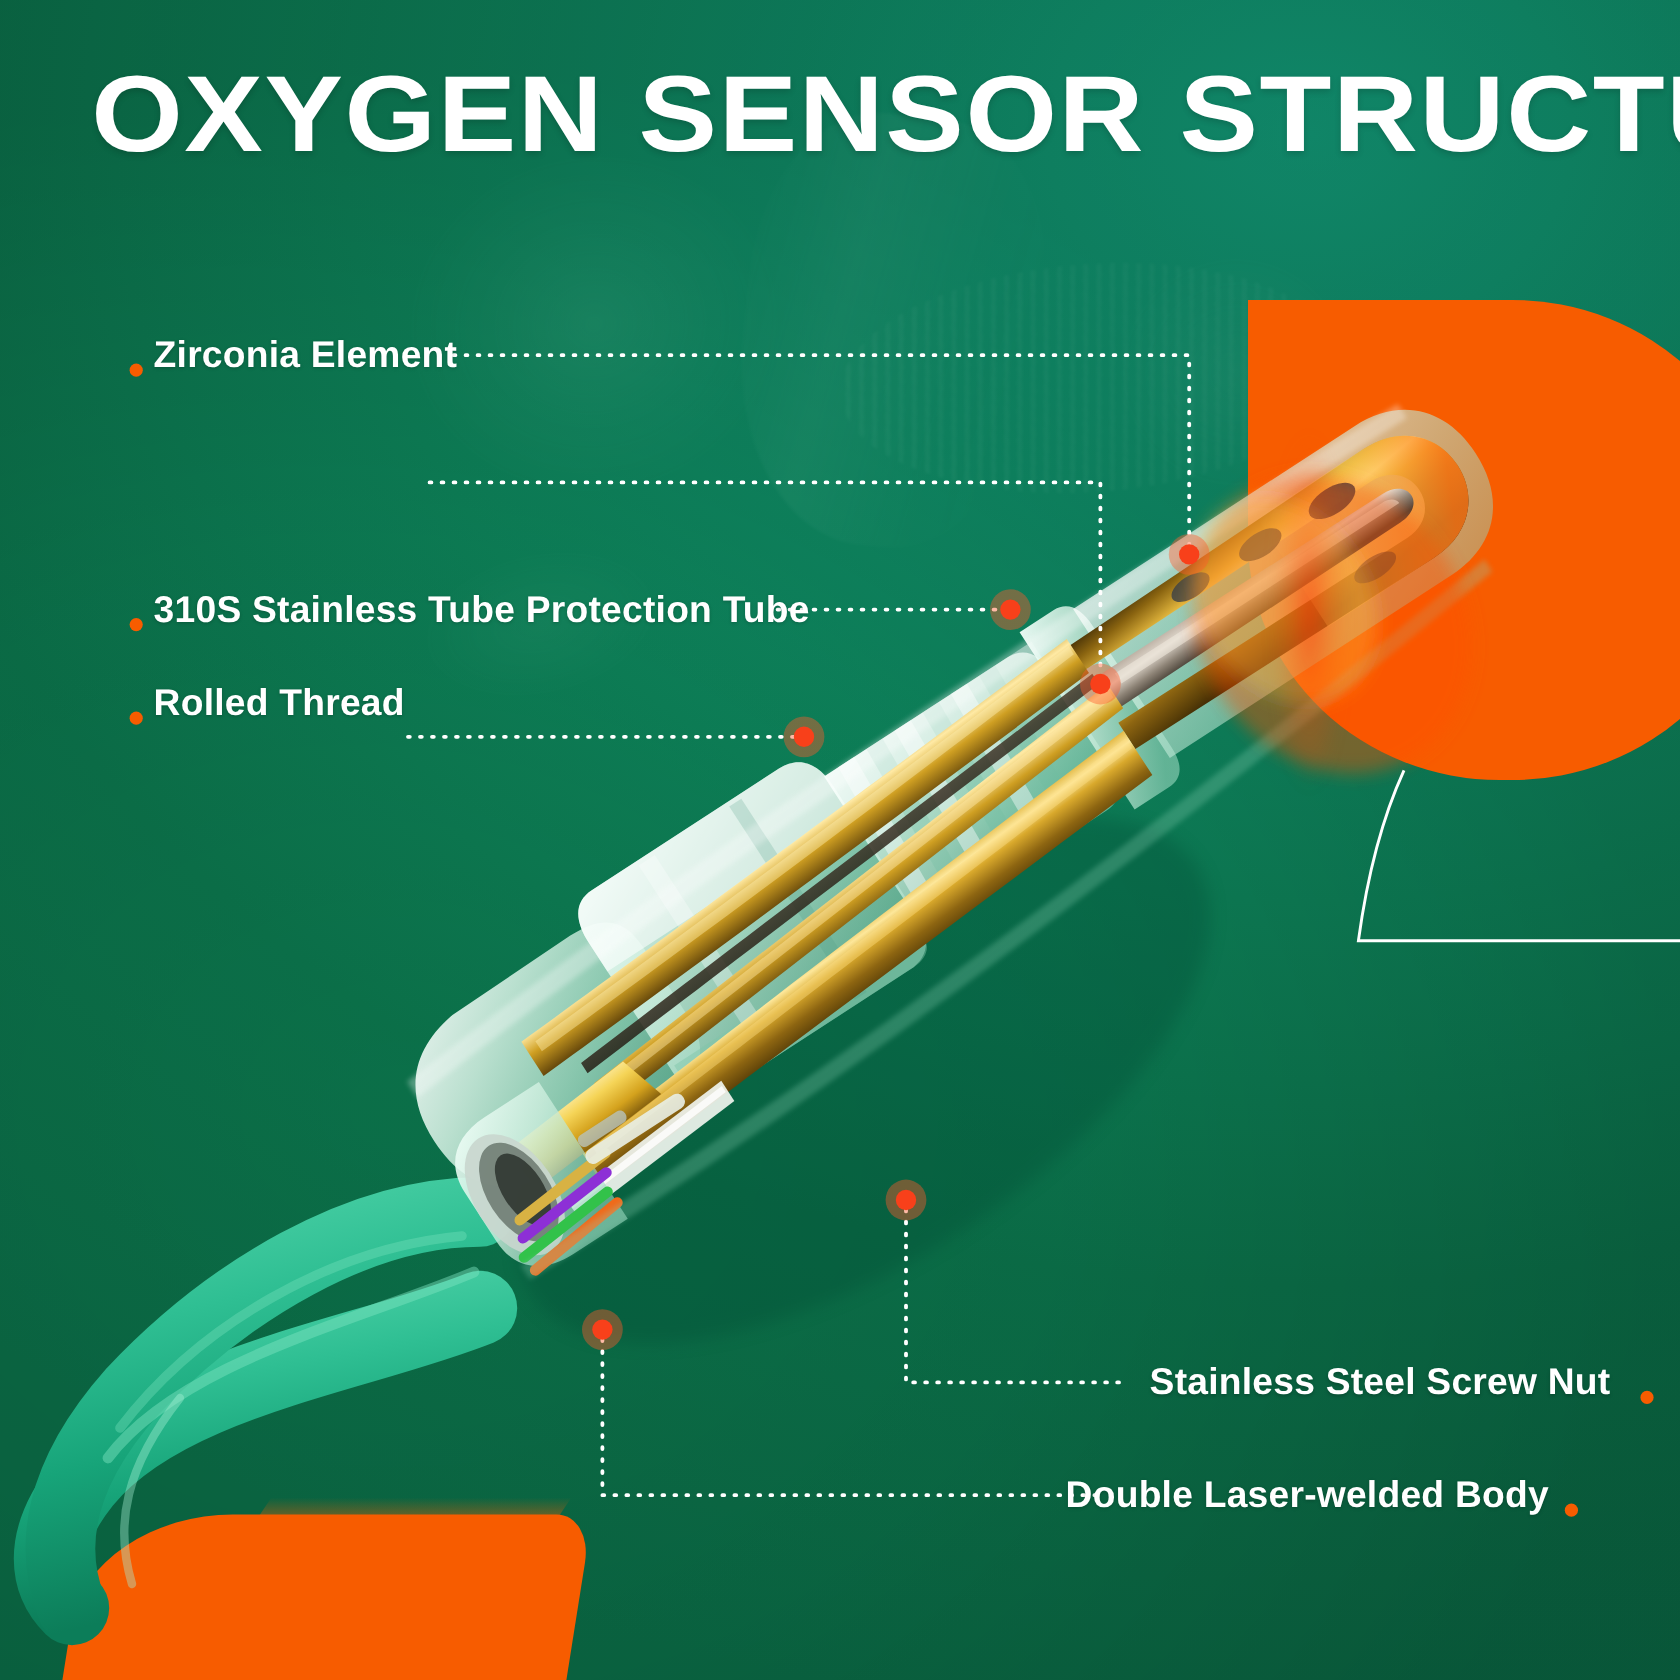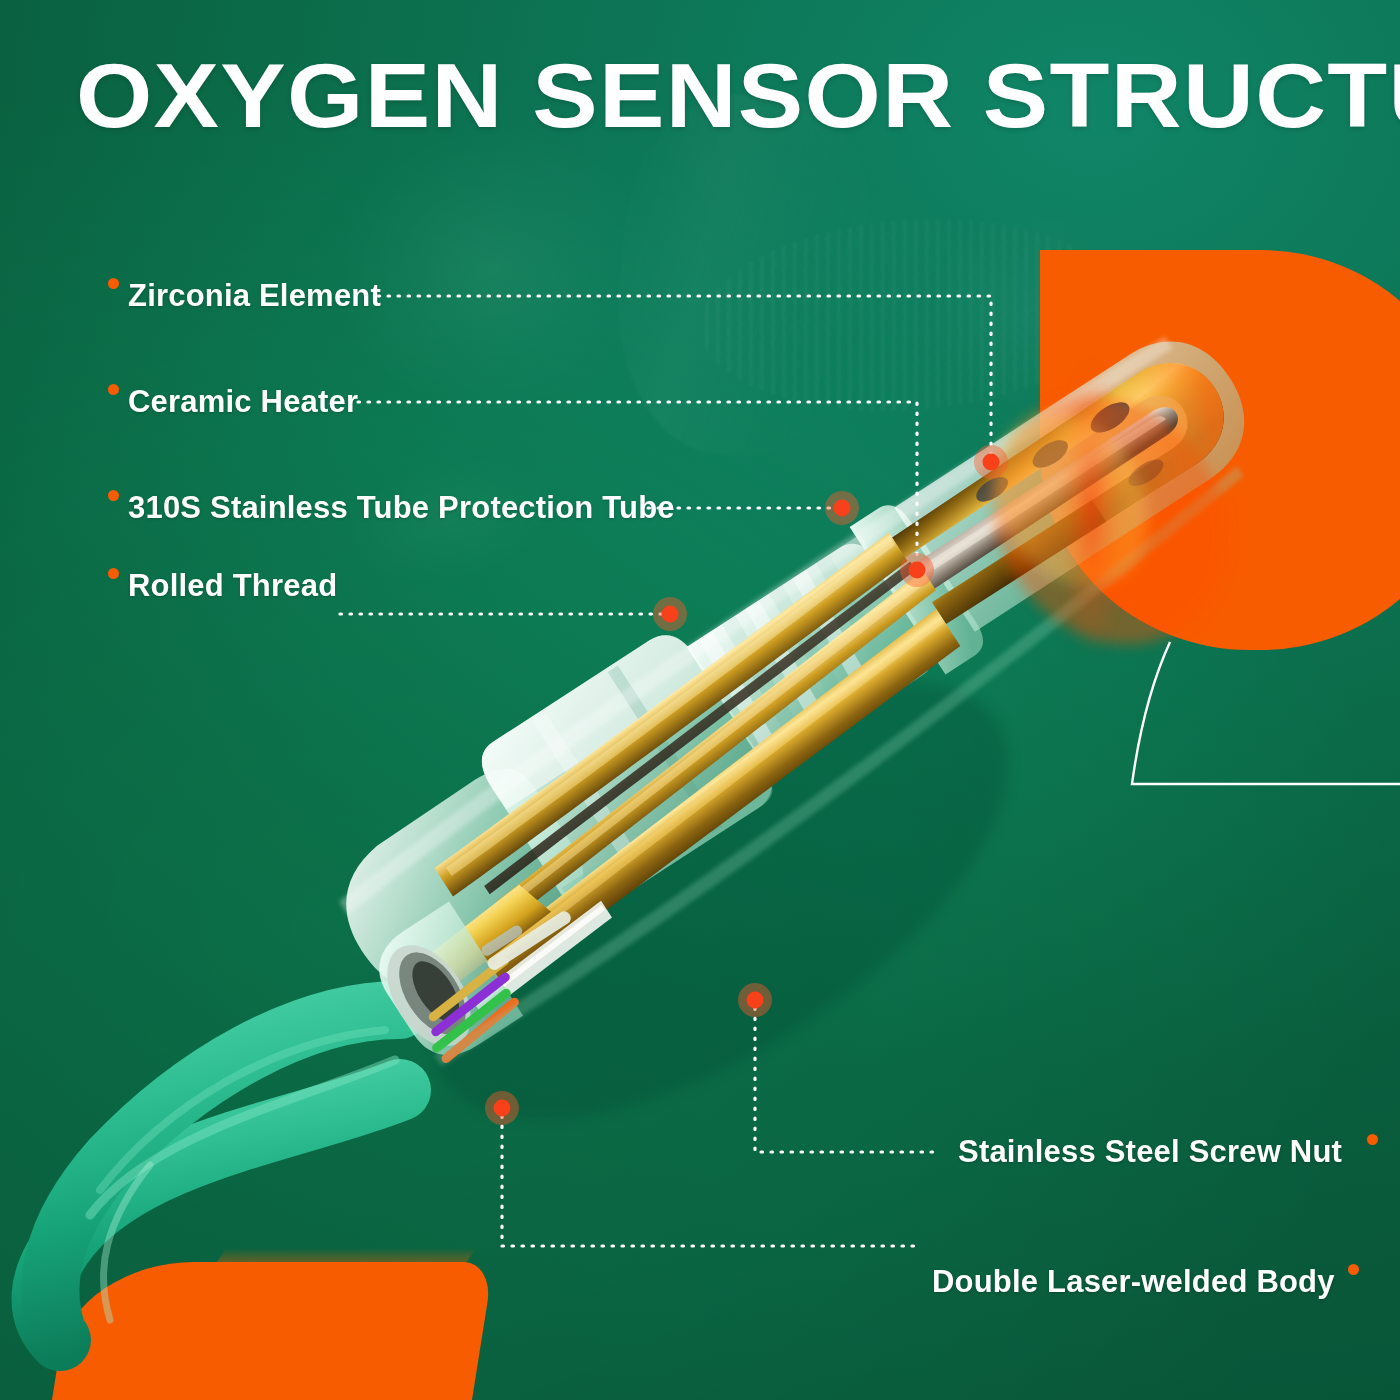--- a/index.html
+++ b/index.html
@@ -105,21 +105,21 @@
     letter-spacing:1.2px;
     transform:scaleX(1.09);
     transform-origin:left top;
     white-space:nowrap;
     text-shadow:0 2px 5px rgba(0,0,0,.16);
   }
 
   
   .label{
     position:absolute;
-    display:flex;align-items:flex-start;
+    display:flex;align-items:flex-end;
     color:#ffffff;
     font-size:31px;
     font-weight:600;
     letter-spacing:.2px;
     white-space:nowrap;
     text-shadow:0 1px 3px rgba(0,0,0,.22);
   }
   .label .dot{
     width:11px;height:11px;border-radius:50%;
     background:#f75c00;
@@ -406,38 +406,34 @@
     </g>
   </svg>
 
   <div class="title">OXYGEN SENSOR STRUCTURE</div>
 
   <div class="label left" style="left:108px;top:278px;">
     <span class="dot"></span>
     <span class="txt">Zirconia Element</span>
   </div>
 
-  <div class="label left" style="left:108px;top:384px;">
-    <span class="dot"></span>
-    <span class="txt">Ceramic Heater</span>
-  </div>
 
   <div class="label left" style="left:108px;top:490px;">
     <span class="dot"></span>
     <span class="txt">310S Stainless Tube Protection Tube</span>
   </div>
 
   <div class="label left" style="left:108px;top:568px;">
     <span class="dot"></span>
     <span class="txt">Rolled Thread</span>
   </div>
 
   <div class="label right" style="left:958px;top:1134px;gap:12px;">
     <span class="txt">Stainless Steel Screw Nut</span>
     <span class="dot"></span>
   </div>
 
-  <div class="label right" style="left:932px;top:1228px;margin-top:36px;">
+  <div class="label right" style="left:888px;top:1228px;">
     <span class="txt">Double Laser-welded Body</span>
     <span class="dot"></span>
   </div>
 
 </div>
 
 </body></html>

